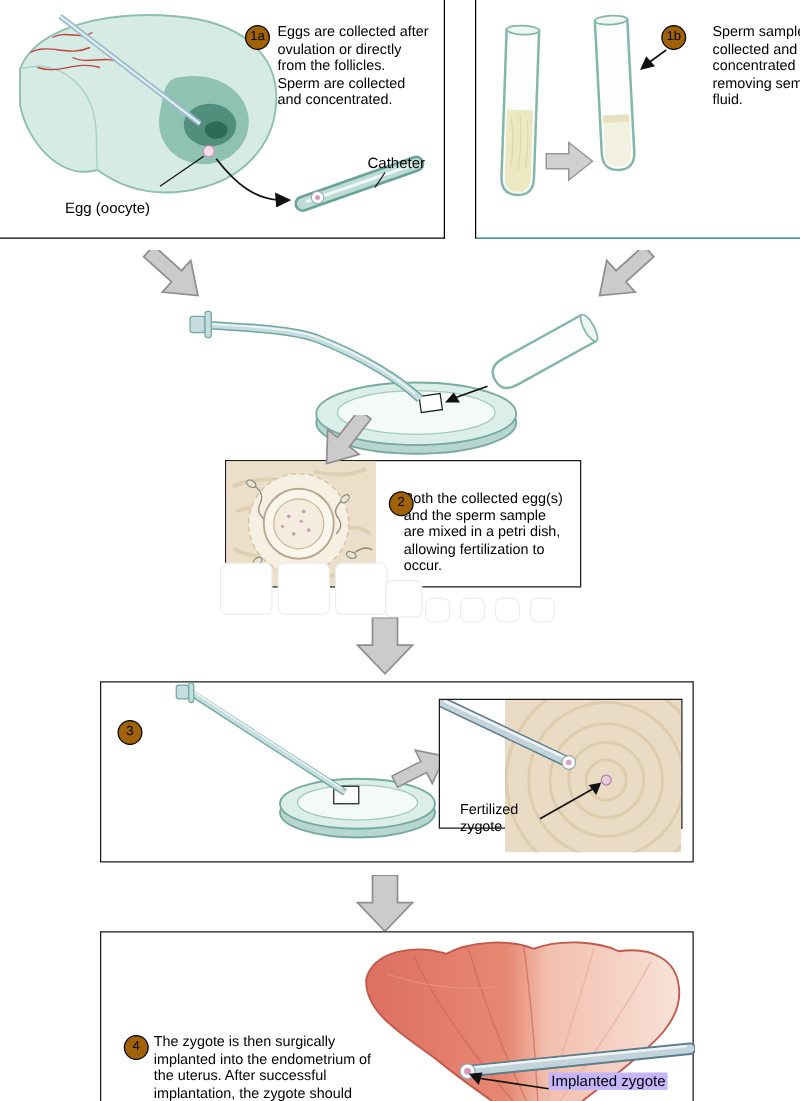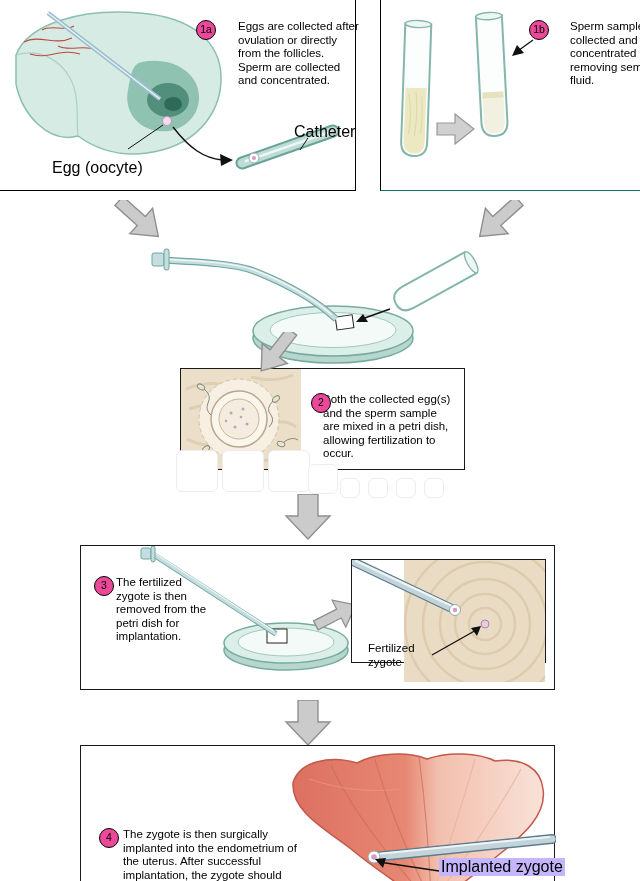--- a/index.html
+++ b/index.html
@@ -1,23 +1,23 @@
 <!DOCTYPE html>
 <html><head>
 <meta charset="utf-8">
 <style>
   *{margin:0;padding:0;box-sizing:border-box}
   html,body{background:#fff}
   body{font-family:"Liberation Sans",sans-serif;color:#000}
   .canvas{position:relative;width:640px;height:881px;margin:0 auto;background:#fff;overflow:hidden}
   .abs{position:absolute}
   .txt{font-size:11.5px;line-height:13.5px;color:#000}
-  .lbl{font-size:16px;white-space:nowrap;color:#000}
+  .lbl{font-size:12px;white-space:nowrap;color:#000}
   .badge{position:absolute;left:0;top:0;display:flex;align-items:center;justify-content:center;
-         width:20px;height:20px;border:1.3px solid #000;border-radius:50%;font-size:10.5px;background:#ec4899}
+         width:20px;height:20px;border:1.3px solid #000;border-radius:50%;font-size:10.5px;background:#a16207}
   .panel-l{left:0;top:0;width:356px;height:191px;border-right:1px solid #000;border-bottom:1px solid #000}
   .panel-r{left:380px;top:0;width:326px;height:191px;border-left:1px solid #000;border-bottom:1px solid #0f766e}
   .stepbox{border:1px solid #1a1a1a;background:#fff}
   .wm{position:absolute;background:#fff;border:1px solid #ededed;border-radius:6px}
 </style>
 </head>
 <body>
 
 <div class="canvas">
 
@@ -39,21 +39,21 @@
       <line x1="242" y1="163" x2="333" y2="131" stroke="#bddcd5" stroke-width="9" stroke-linecap="round"></line>
       <line x1="246" y1="161" x2="330" y2="132" stroke="#eef7f4" stroke-width="2.5" stroke-linecap="round"></line>
       <circle cx="254" cy="158" r="5" fill="#ffffff" stroke="#99aabb" stroke-width="1"></circle>
       <circle cx="254" cy="158" r="2" fill="#d69cc1"></circle>
       <line x1="308" y1="138" x2="300" y2="150" stroke="#111" stroke-width="1"></line>
     </svg>
     <div class="abs lbl" style="left:52px;top:159px">Egg (oocyte)</div>
     <div class="abs lbl" style="left:294px;top:123px">Catheter</div>
     <div class="abs txt" style="left:196px;top:20px;width:150px">
       <span class="badge">1a</span>
-      <div style="margin-left:42px;width:122px">Eggs are collected after ovulation or directly from the follicles. Sperm are collected and concentrated.</div>
+      <div style="margin-left:26px;width:122px">Eggs are collected after ovulation or directly from the follicles. Sperm are collected and concentrated.</div>
     </div>
   </div>
 
   <div class="abs panel-r">
     <svg class="abs" style="left:0;top:0" width="275" height="190" viewBox="0 0 275 190">
       <g transform="translate(22,24) rotate(2 13 66)">
         <path d="M0 0 L0 118 Q0 132 13 132 Q26 132 26 118 L26 0 Z" fill="#fcfefd" stroke="#84b6ac" stroke-width="2"></path>
         <path d="M2.5 64 L2.5 117 Q2.5 129.5 13 129.5 Q23.5 129.5 23.5 117 L23.5 64 Z" fill="#ebe8c2"></path>
         <path d="M6 70 Q 10 90 7 110 M 13 68 Q 16 88 13 112 M 19 72 Q 21 92 19 110" stroke="#ddd8a8" fill="none" stroke-width="1"></path>
         <ellipse cx="13" cy="0" rx="13" ry="3.6" fill="#eef6f3" stroke="#84b6ac" stroke-width="1.4"></ellipse>
@@ -166,21 +166,20 @@
       <line x1="70" y1="7" x2="195" y2="88" stroke="#c5dce0" stroke-width="3.5"></line>
       <line x1="72" y1="6" x2="193" y2="85" stroke="#f0f6f8" stroke-width="1.2"></line>
       <rect x="60" y="2" width="10" height="11" rx="2" fill="#c5dce0" stroke="#6fa89c"></rect>
       <rect x="70" y="0" width="4" height="16" rx="2" fill="#c5dce0" stroke="#6fa89c"></rect>
       <g transform="translate(228,66) rotate(-27)">
         <polygon points="0,10 26,10 26,0 45,15 26,30 26,20 0,20" fill="#cbcbcb" stroke="#8f8f8f" stroke-width="1.3"></polygon>
       </g>
     </svg>
     <div class="abs txt" style="left:13px;top:30px;width:120px">
       <span class="badge">3</span>
-      <div style="margin-left:22px;width:94px">The fertilized zygote is then removed from the petri dish for implantation.</div>
     </div>
     <div class="abs stepbox" style="left:270px;top:13px;width:195px;height:104px">
       <svg class="abs" style="left:0;top:0" width="193" height="122" viewBox="0 0 193 122">
         <defs>
             <clipPath id="c3">
               <rect x="52" y="0" width="141" height="122"></rect>
             </clipPath>
           </defs>
         <rect x="52" y="0" width="141" height="122" fill="#eadcc4"></rect>
         <g clip-path="url(#c3)" stroke="#dcc9ab" fill="none" stroke-width="2.5" opacity="0.85">

